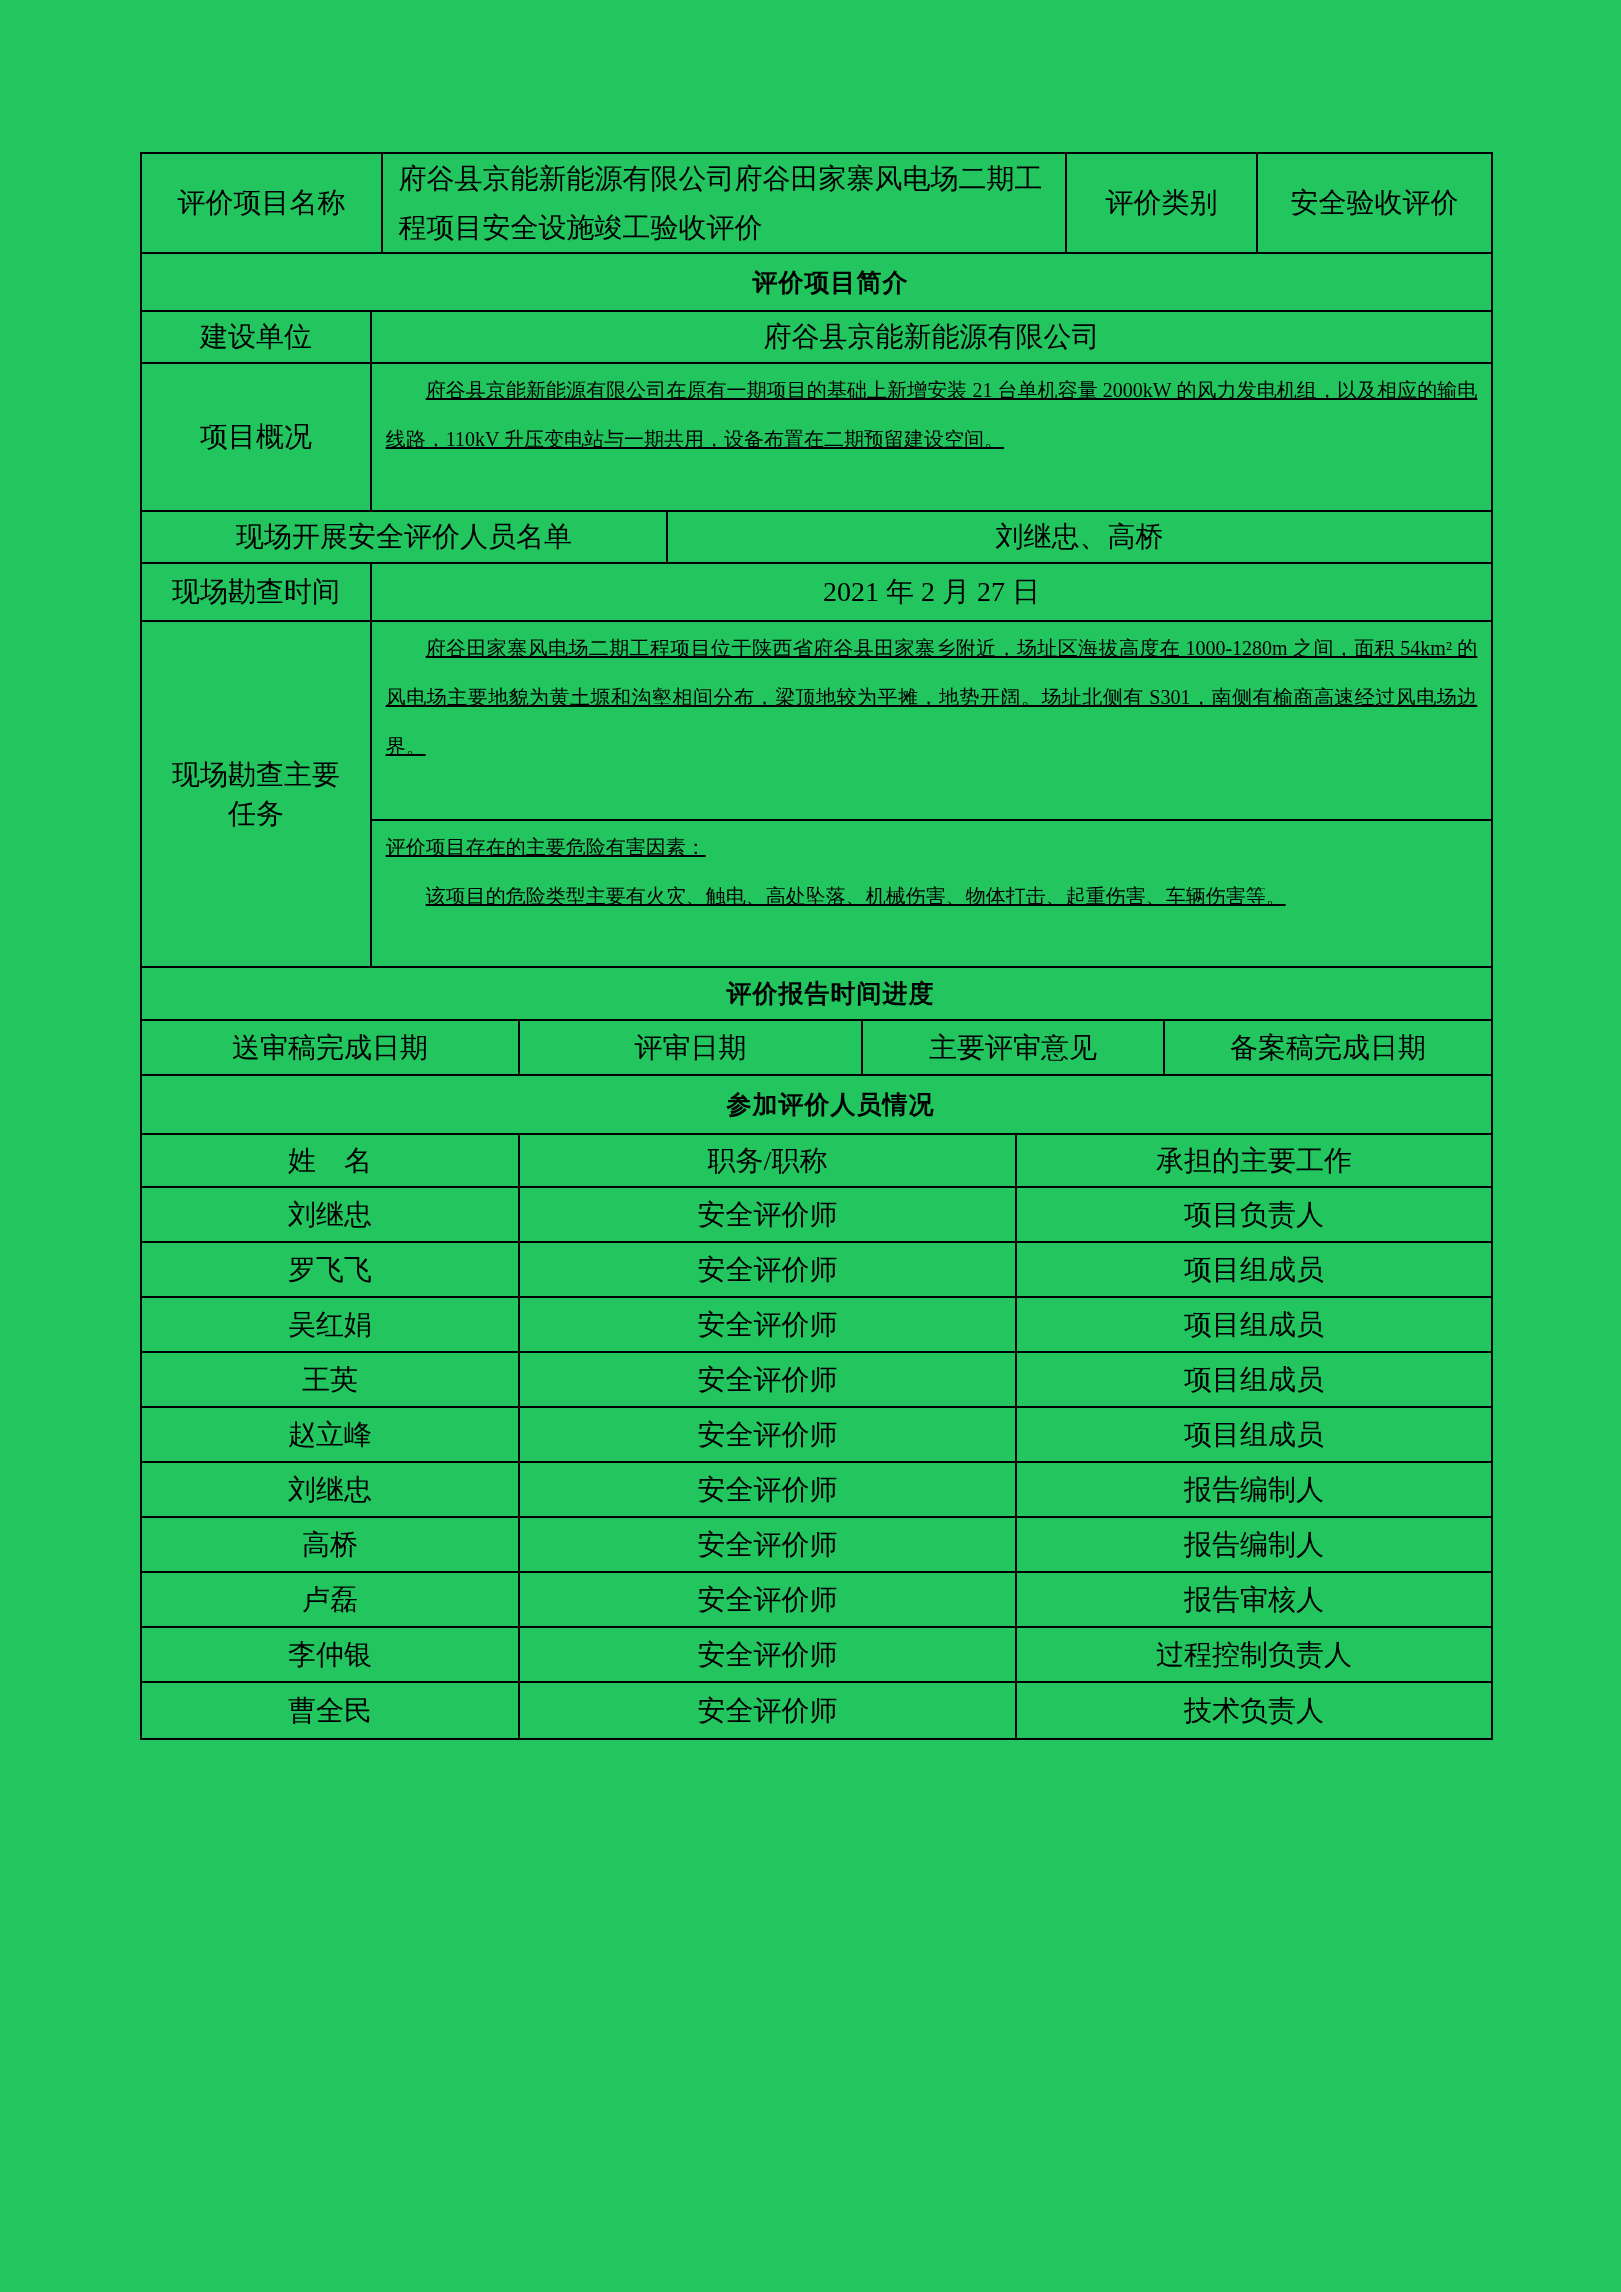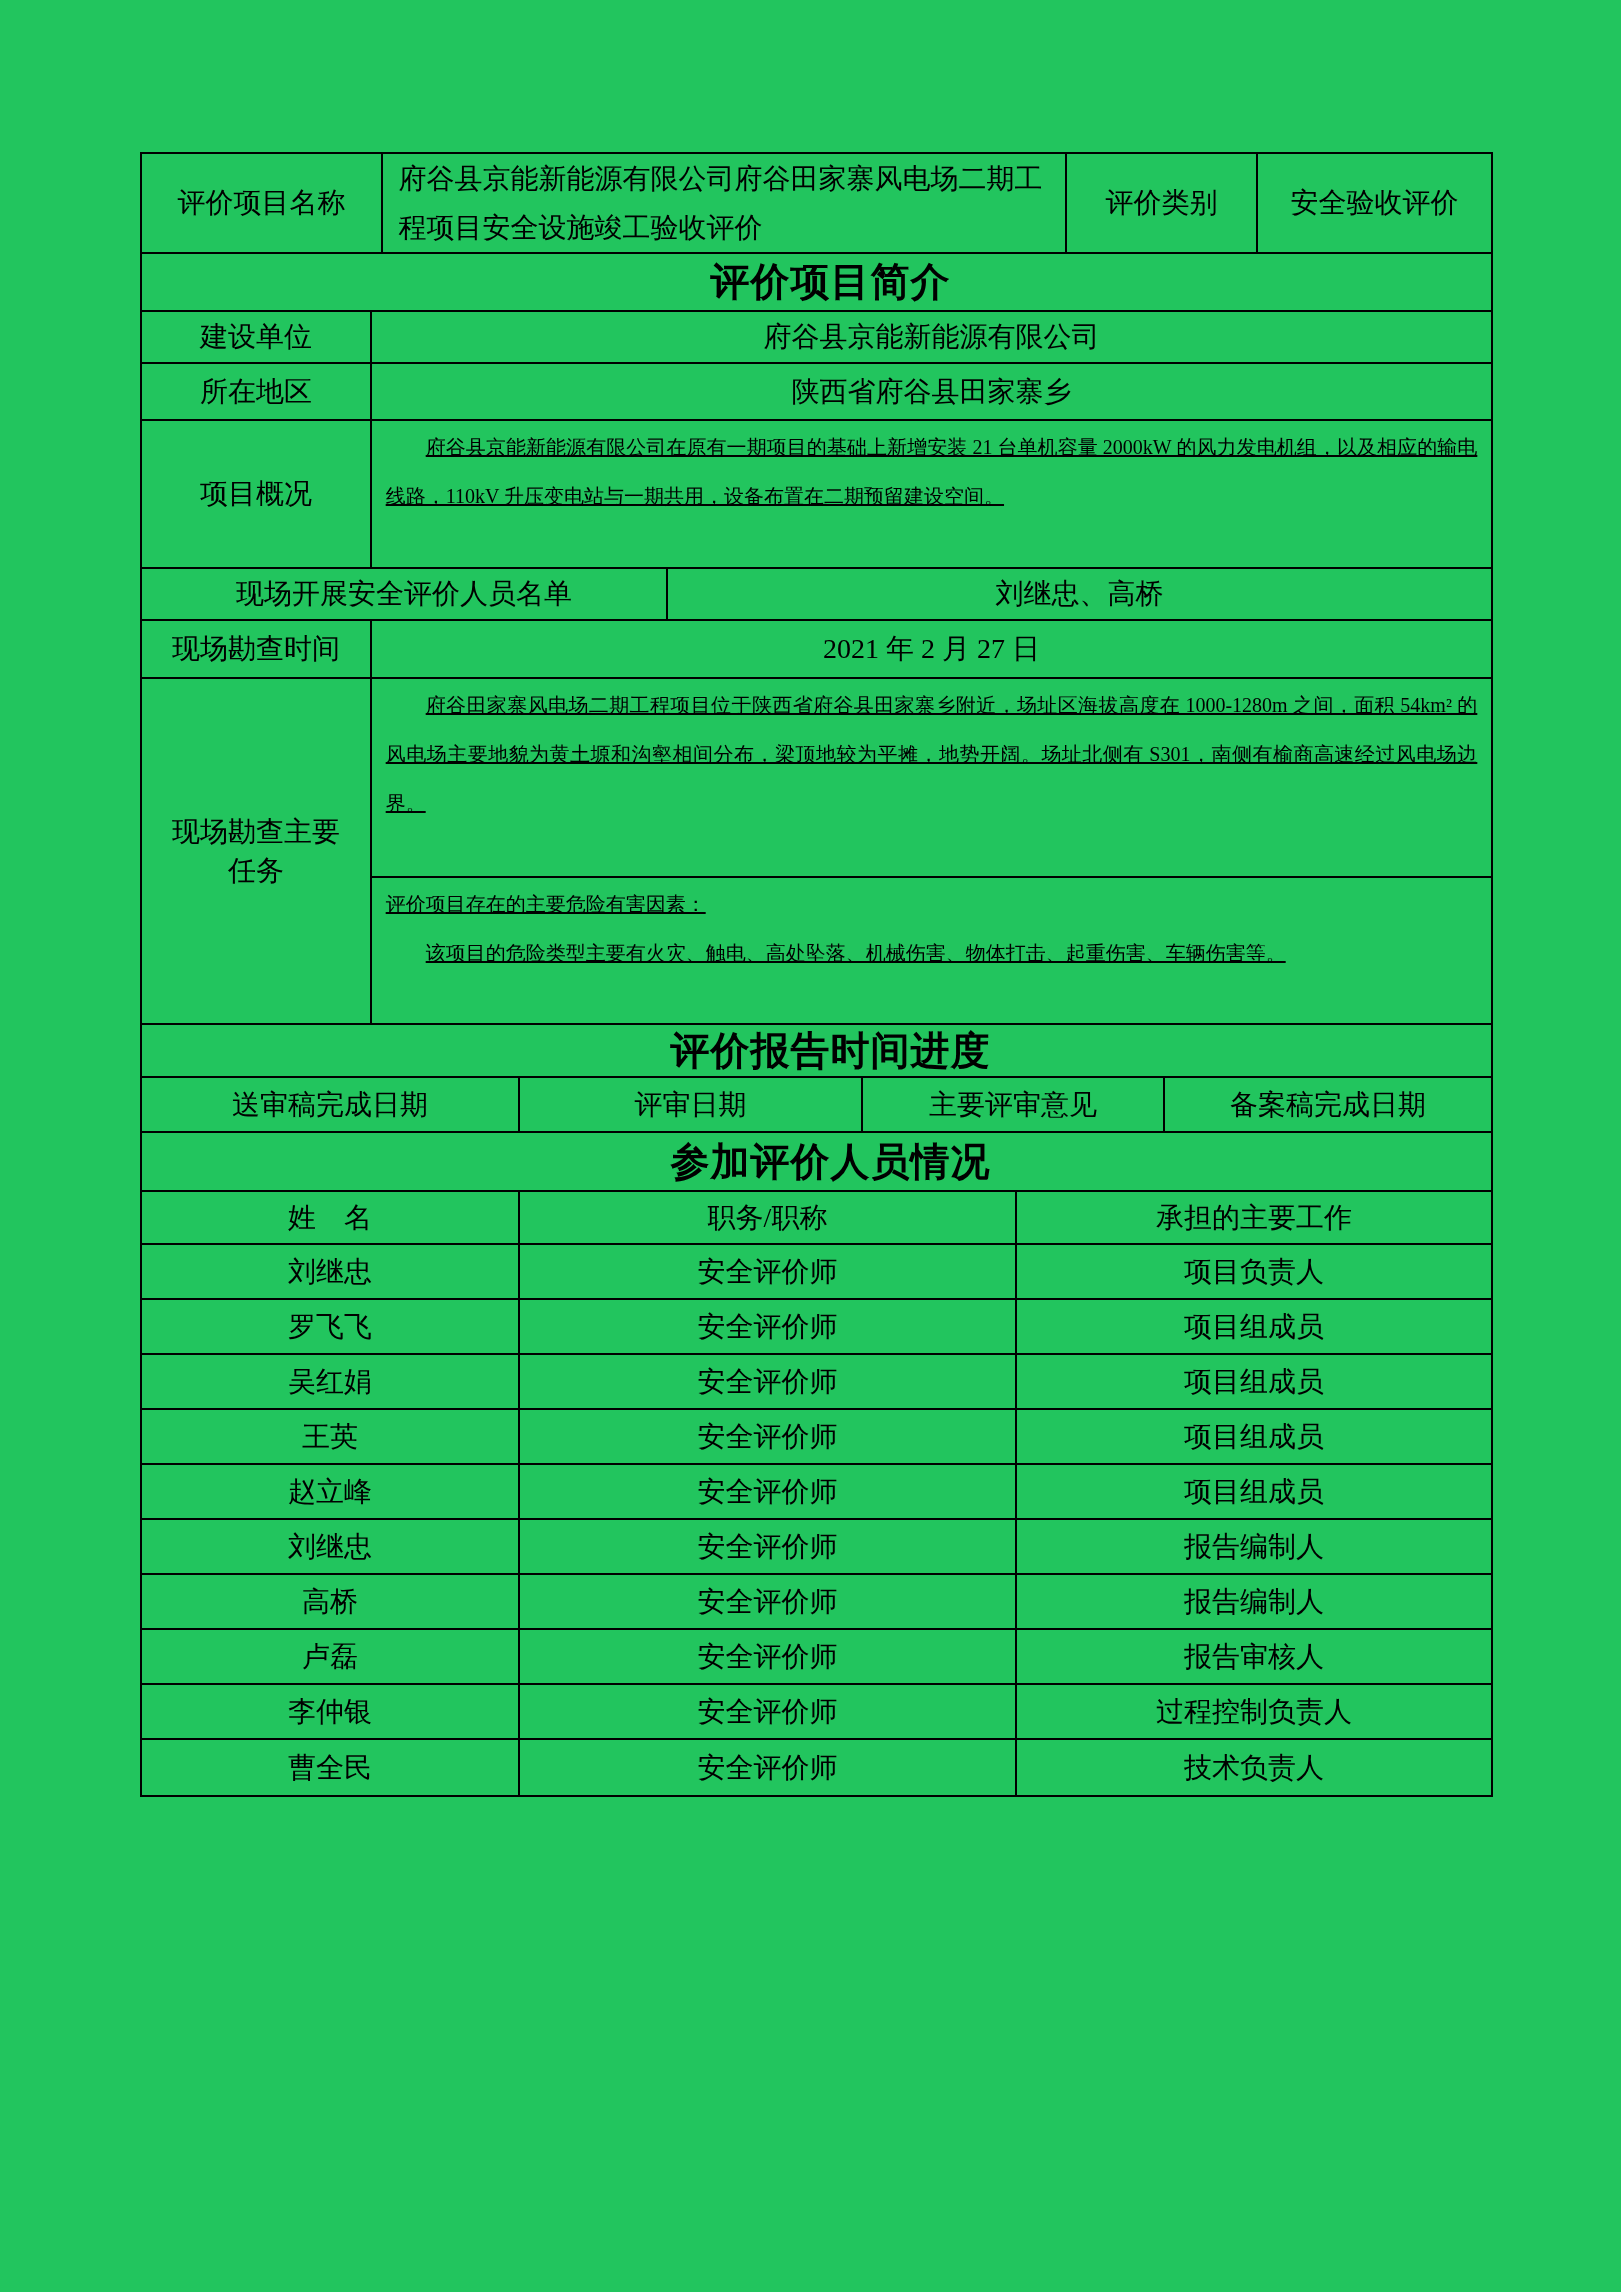--- a/index.html
+++ b/index.html
@@ -22,21 +22,21 @@
   .cell{
     box-sizing:border-box;
     border-right:2.9px solid #000;
     display:flex;align-items:center;justify-content:center;
     text-align:center;
     font-size:28px;
     padding:0 7.8px;
     overflow:hidden;
   }
   .cell:last-child{border-right:none;}
-  .sec{font-weight:bold;font-size:39px;letter-spacing:1px;margin-left:28px;}
+  .sec{font-weight:bold;font-size:25px;letter-spacing:1px;margin-left:28px;}
   
   .r-title{height:100px;}
   .r-sec1{height:58px;}
   .r-builder{height:52px;}
   .r-location{height:57px;}
   .r-overview{height:148px;}
   .r-sec2{height:57px;}
   .r-staff{height:52px;}
   .r-time{height:58px;}
   .r-task{height:346px;}
@@ -95,24 +95,20 @@
 
     <div class="row r-sec1">
       <div class="cell w-rest sec">评价项目简介</div>
     </div>
 
     <div class="row r-builder">
       <div class="cell w-label">建设单位</div>
       <div class="cell w-rest">府谷县京能新能源有限公司</div>
     </div>
 
-    <div class="row r-location">
-      <div class="cell w-label">所在地区</div>
-      <div class="cell w-rest">陕西省府谷县田家寨乡</div>
-    </div>
 
     <div class="row r-overview">
       <div class="cell w-label">项目概况</div>
       <div class="cell w-rest paracell indent">府谷县京能新能源有限公司在原有一期项目的基础上新增安装 21 台单机容量 2000kW 的风力发电机组，以及相应的输电线路，110kV 升压变电站与一期共用，设备布置在二期预留建设空间。</div>
     </div>
 
 
     <div class="row r-staff">
       <div class="cell w-staff1">现场开展安全评价人员名单</div>
       <div class="cell w-rest">刘继忠、高桥</div>

